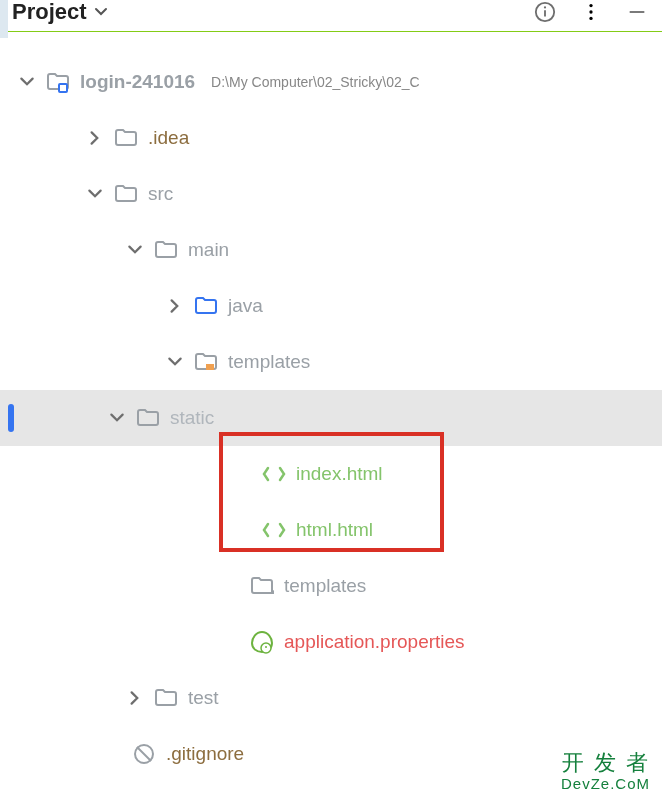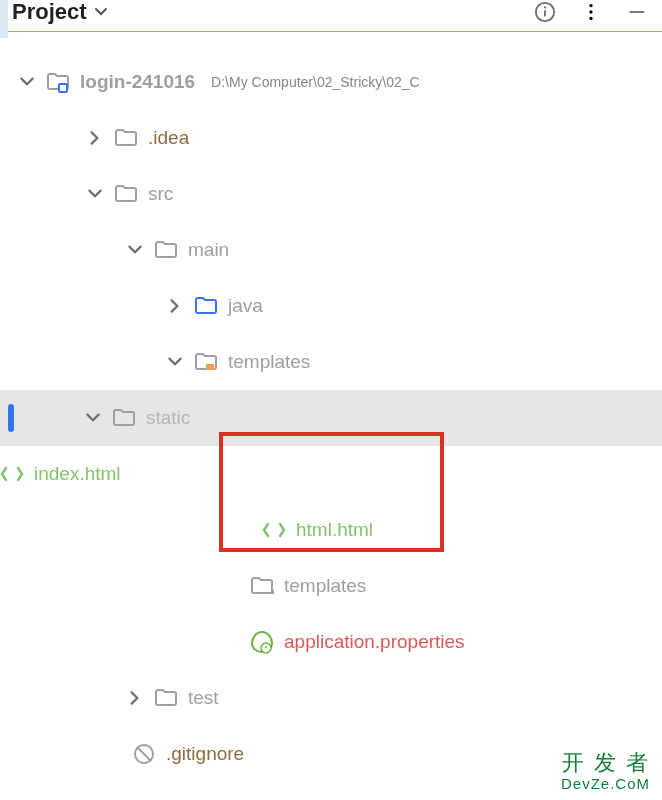--- a/index.html
+++ b/index.html
@@ -203,31 +203,31 @@
     <svg class="arrow" viewBox="0 0 16 16">
         <path d="M3 5l5 5 5-5" fill="none" stroke="currentColor" stroke-width="2" stroke-linecap="round"></path>
       </svg>
     <svg class="icon folder-icon" viewBox="0 0 24 24">
         <path d="M2 6a2 2 0 012-2h5l2 2h9a2 2 0 012 2v9a2 2 0 01-2 2H4a2 2 0 01-2-2V6z" fill="none" stroke="currentColor" stroke-width="2"></path>
         <rect x="12" y="14" width="8" height="6" fill="#f0a050"></rect>
       </svg>
     <span class="label gray">templates</span>
   </div>
 
-  <div class="row selected" style="padding-left:84px">
+  <div class="row selected" style="padding-left:108px">
     <svg class="arrow" viewBox="0 0 16 16">
         <path d="M3 5l5 5 5-5" fill="none" stroke="currentColor" stroke-width="2" stroke-linecap="round"></path>
       </svg>
     <svg class="icon folder-icon" viewBox="0 0 24 24">
         <path d="M2 6a2 2 0 012-2h5l2 2h9a2 2 0 012 2v9a2 2 0 01-2 2H4a2 2 0 01-2-2V6z" fill="none" stroke="currentColor" stroke-width="2"></path>
       </svg>
     <span class="label grayer">static</span>
   </div>
 
-  <div class="row" style="">
+  <div class="row" style="padding-left:262px">
     <svg class="icon" viewBox="0 0 24 24">
         <path d="M6 6l-4 6 4 6M18 6l4 6-4 6" fill="none" stroke="#84c46b" stroke-width="2.5" stroke-linecap="round"></path>
       </svg>
     <span class="label green">index.html</span>
   </div>
 
   <div class="row" style="padding-left:262px">
     <svg class="icon" viewBox="0 0 24 24">
         <path d="M6 6l-4 6 4 6M18 6l4 6-4 6" fill="none" stroke="#84c46b" stroke-width="2.5" stroke-linecap="round"></path>
       </svg>

